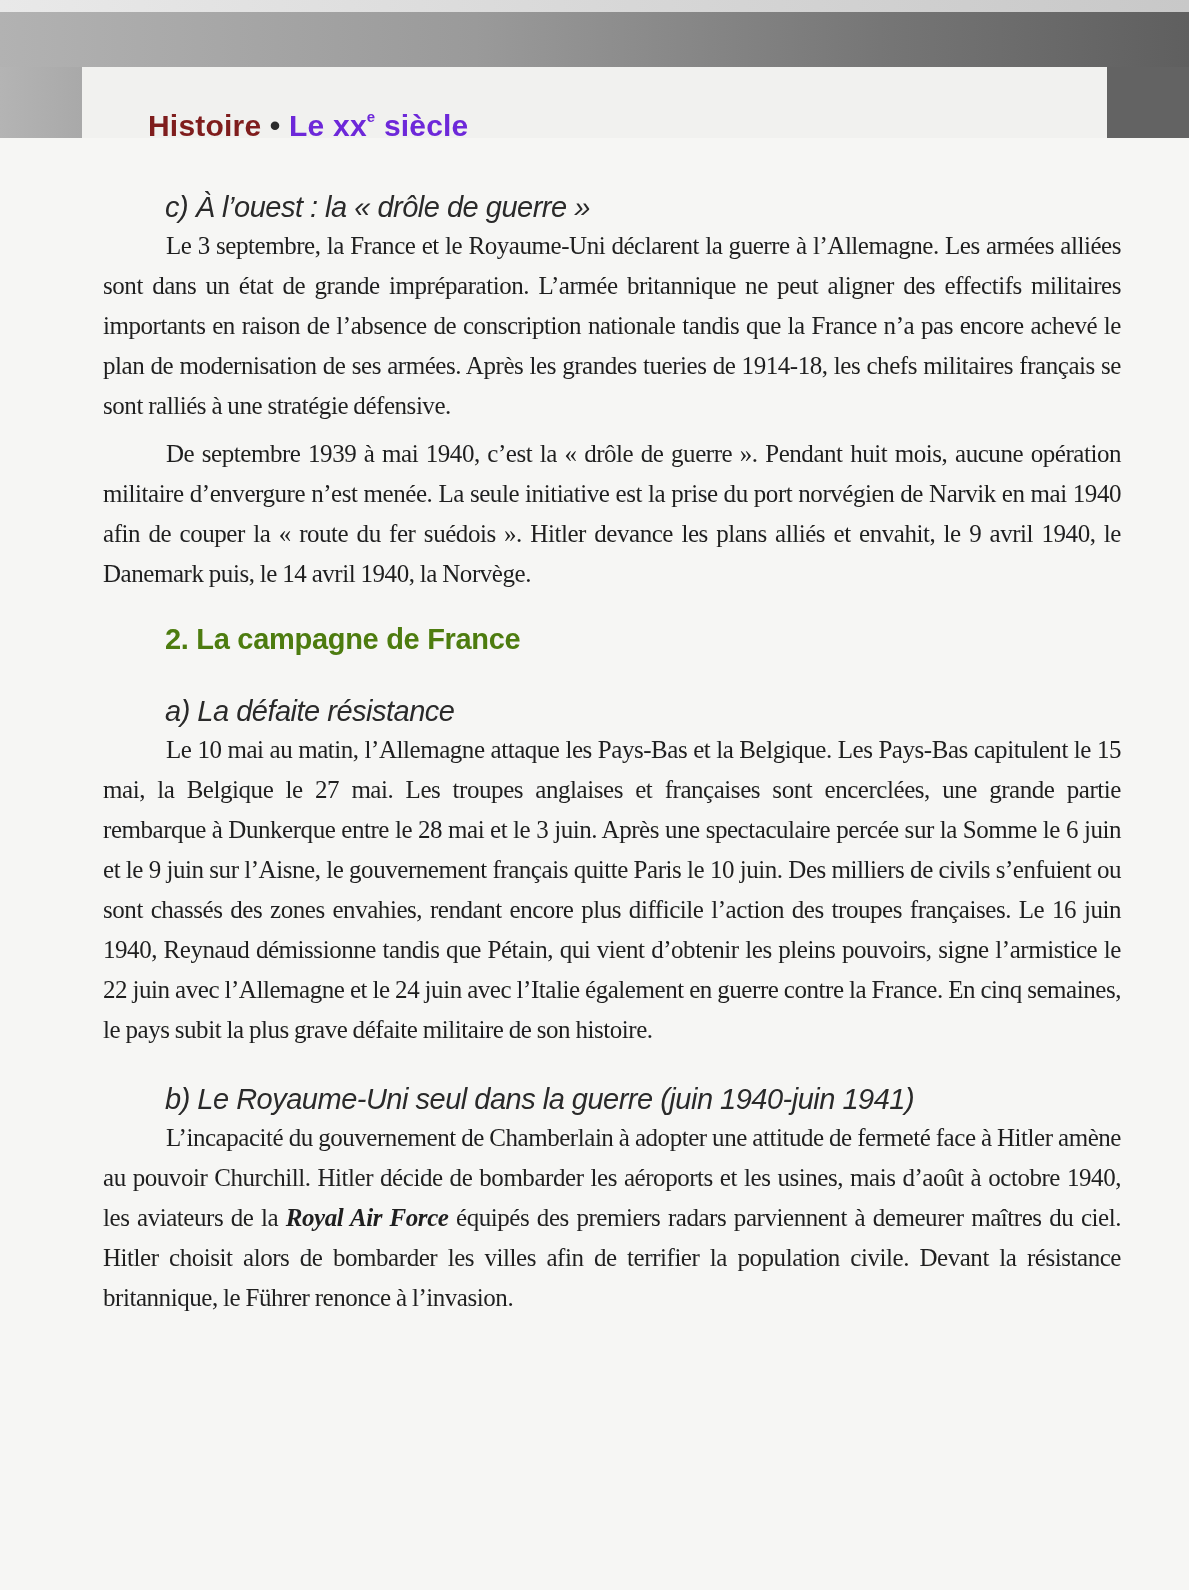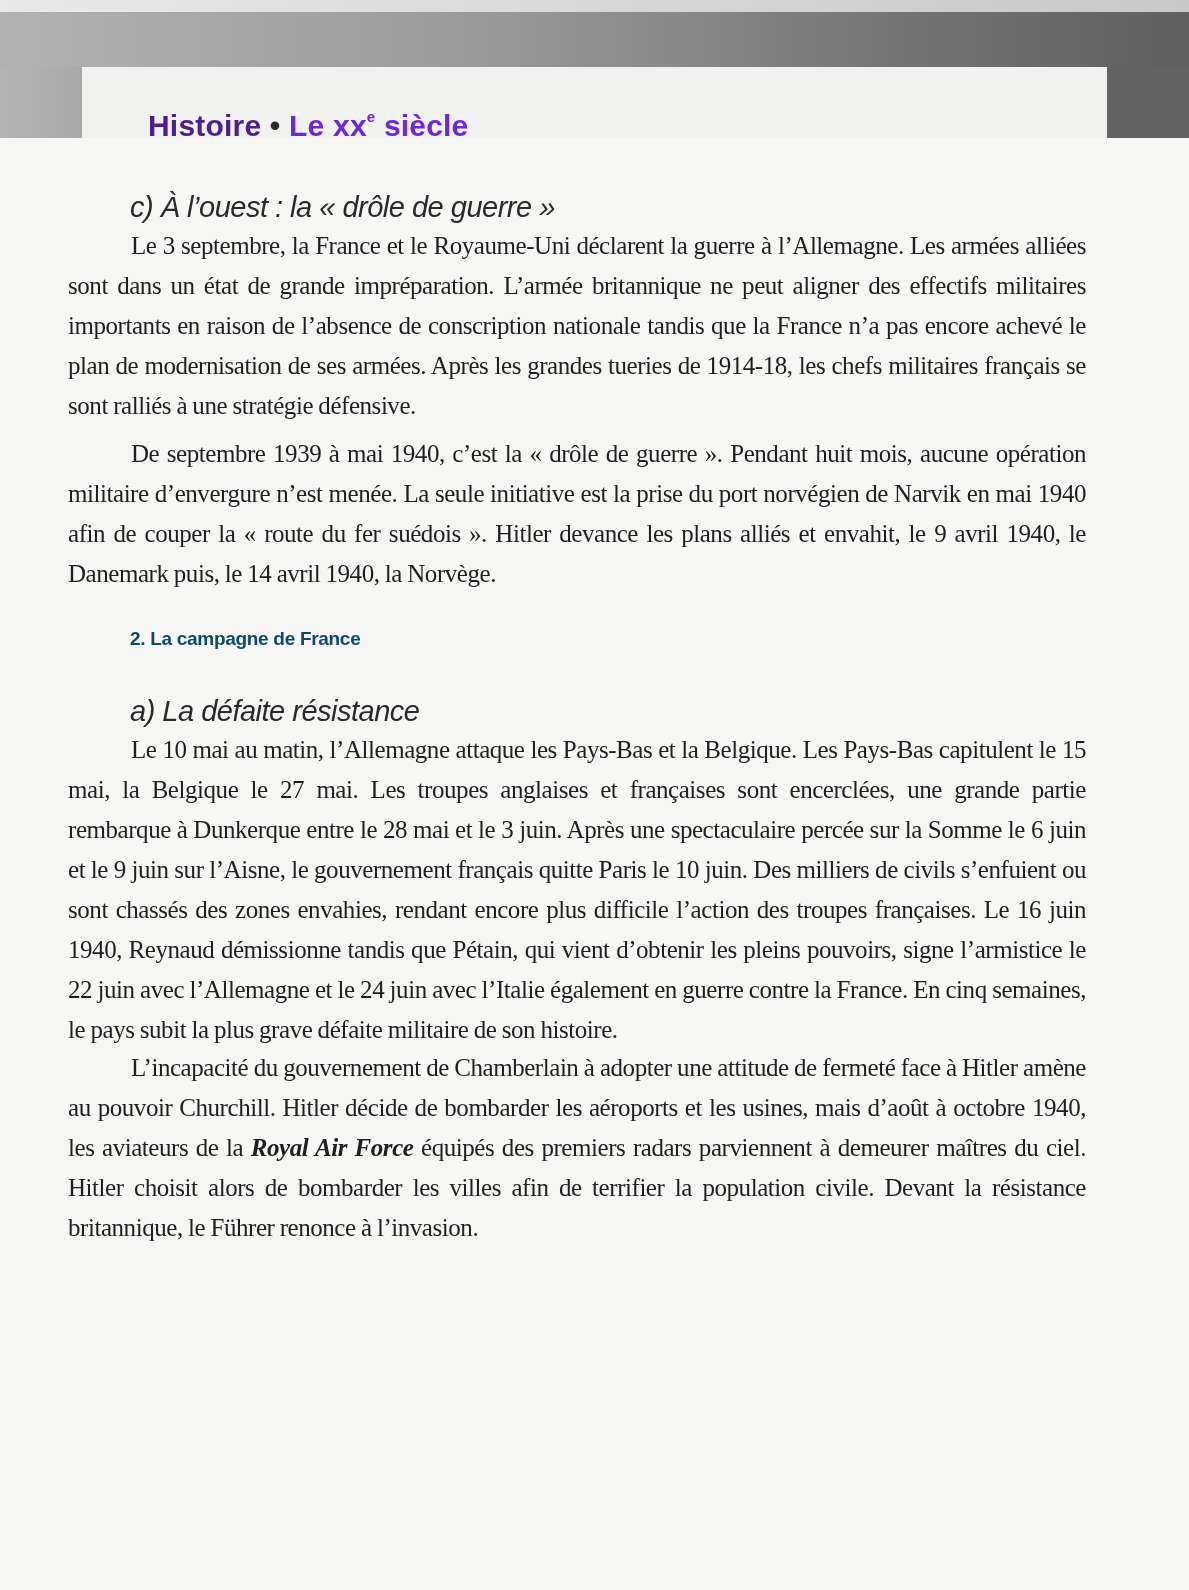--- a/index.html
+++ b/index.html
@@ -27,34 +27,34 @@
   }
   .inner-panel {
     position: absolute; left: 82px; top: 67px; width: 1025px; height: 71px;
     background: #f1f1ef;
   }
   .running-head {
     position: absolute; left: 148px; top: 108px;
     font-family: "Liberation Sans", sans-serif; font-weight: bold;
     font-size: 30px; letter-spacing: 0.2px; white-space: nowrap;
   }
-  .running-head .subject { color: #4c1d95; }
+  .running-head .subject { color: #7f1d1d; }
   .running-head .sep { color: #2b2b2b; }
   .running-head .title { color: #6d28d9; }
   .running-head sup { font-size: 15px; vertical-align: 14px; }
 
-  .content { position: absolute; left: 68px; top: 186px; width: 1018px; }
+  .content { position: absolute; left: 103px; top: 186px; width: 1018px; }
   .h-sub {
     font-family: "Liberation Sans", sans-serif; font-style: italic;
     font-size: 29px; color: #2a2a2a; margin: 0 0 0 62px; line-height: 42px;
     letter-spacing: -0.5px;
   }
   .h-sec {
     font-family: "Liberation Sans", sans-serif; font-weight: bold;
-    font-size: 19px; color: #0c4a6e; margin: 0 0 10px 62px; line-height: 42px;
+    font-size: 29px; color: #4d7c0f; margin: 0 0 10px 62px; line-height: 42px;
     letter-spacing: -0.3px;
   }
   p.body {
     margin: 0; font-size: 25px; line-height: 40px; text-align: justify;
     text-indent: 63px; letter-spacing: -0.45px; word-spacing: -0.5px;
     color: #1f1f1f;
   }
   p.body i { font-style: italic; font-weight: bold; }
 </style>
 </head>
@@ -74,14 +74,15 @@
 
 <div class="content">
   <div class="h-sub">c) À l’ouest : la « drôle de guerre »</div>
   <p class="body" style="margin-top:-2px;">Le 3 septembre, la France et le Royaume-Uni déclarent la guerre à l’Allemagne. Les armées alliées sont dans un état de grande impréparation. L’armée britannique ne peut aligner des effectifs militaires importants en raison de l’absence de conscription nationale tandis que la France n’a pas encore achevé le plan de modernisation de ses armées. Après les grandes tueries de 1914-18, les chefs militaires français se sont ralliés à une stratégie défensive.</p>
   <p class="body" style="margin-top:8px;">De septembre 1939 à mai 1940, c’est la « drôle de guerre ». Pendant huit mois, aucune opération militaire d’envergure n’est menée. La seule initiative est la prise du port norvégien de Narvik en mai 1940 afin de couper la « route du fer suédois ». Hitler devance les plans alliés et envahit, le 9 avril 1940, le Danemark puis, le 14 avril 1940, la Norvège.</p>
 
   <div class="h-sec" style="margin-top:24px;">2. La campagne de France</div>
   <div class="h-sub" style="margin-top:30px;">a) La défaite résistance</div>
   <p class="body" style="margin-top:-2px;">Le 10 mai au matin, l’Allemagne attaque les Pays-Bas et la Belgique. Les Pays-Bas capitulent le 15 mai, la Belgique le 27 mai. Les troupes anglaises et françaises sont encerclées, une grande partie rembarque à Dunkerque entre le 28 mai et le 3 juin. Après une spectaculaire percée sur la Somme le 6 juin et le 9 juin sur l’Aisne, le gouvernement français quitte Paris le 10 juin. Des milliers de civils s’enfuient ou sont chassés des zones envahies, rendant encore plus difficile l’action des troupes françaises. Le 16 juin 1940, Reynaud démissionne tandis que Pétain, qui vient d’obtenir les pleins pouvoirs, signe l’armistice le 22 juin avec l’Allemagne et le 24 juin avec l’Italie également en guerre contre la France. En cinq semaines, le pays subit la plus grave défaite militaire de son histoire.</p>
 
+  <div class="h-sub" style="margin-top:28px;">b) Le Royaume-Uni seul dans la guerre (juin 1940-juin 1941)</div>
   <p class="body" style="margin-top:-2px;"><span>L’incapacité du gouvernement de Chamberlain à adopter une attitude de fermeté face à Hitler amène au pouvoir Churchill. Hitler décide de bombarder les aéroports et les usines, mais d’août à octobre 1940, les aviateurs de la </span><i>Royal Air Force</i><span> équipés des premiers radars parviennent à demeurer maîtres du ciel. Hitler choisit alors de bombarder les villes afin de terrifier la population civile. Devant la résistance britannique, le Führer renonce à l’invasion.</span></p>
 </div>
 
 </body></html>

